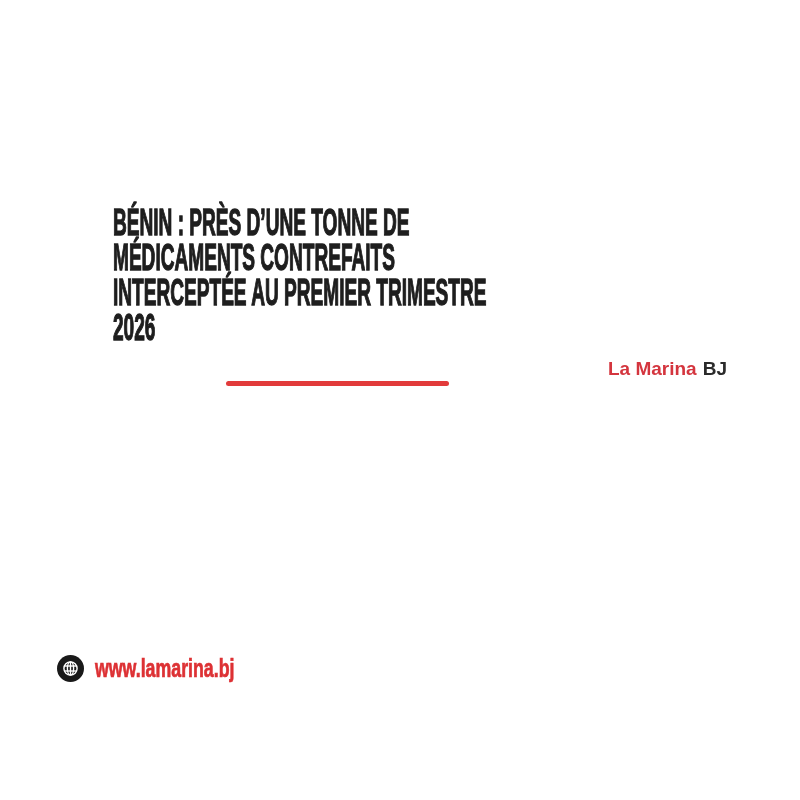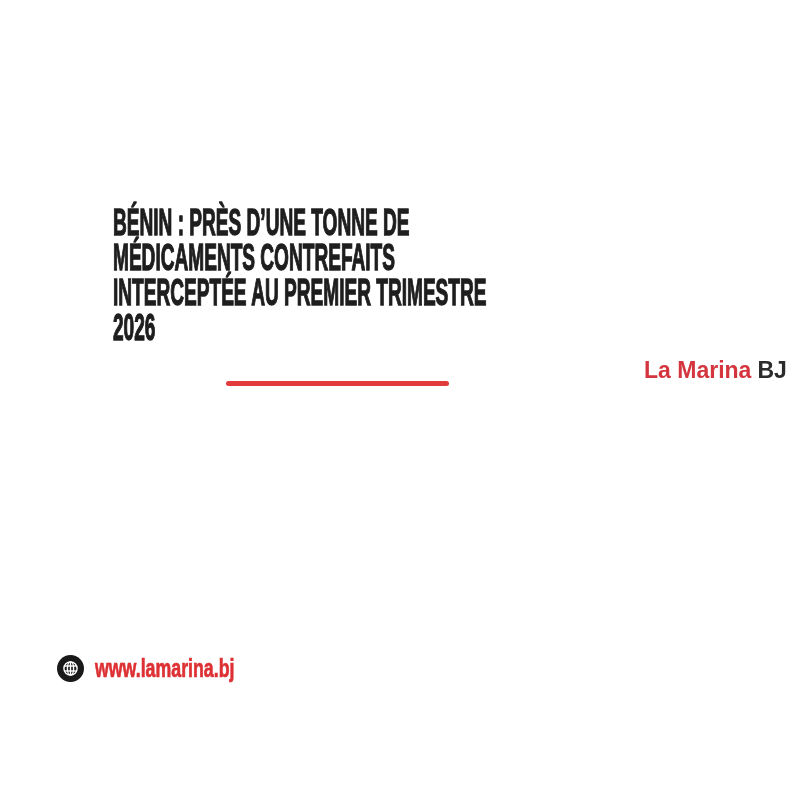--- a/index.html
+++ b/index.html
@@ -38,23 +38,23 @@
     left: 226px;
     top: 381px;
     width: 223px;
     height: 5px;
     border-radius: 2.5px;
     background: #e23b3b;
   }
   
   .brand {
     position: absolute;
-    left: 644px;
+    left: 608px;
     top: 359px;
-    font-size: 23px;
+    font-size: 19px;
     font-weight: 700;
     line-height: 1;
     white-space: nowrap;
   }
   .brand-name { color: #d4353e; }
   .brand-suffix { color: #2b2b2b; margin-left: 6px; }
   
   .globe {
     position: absolute;
     left: 57px;

